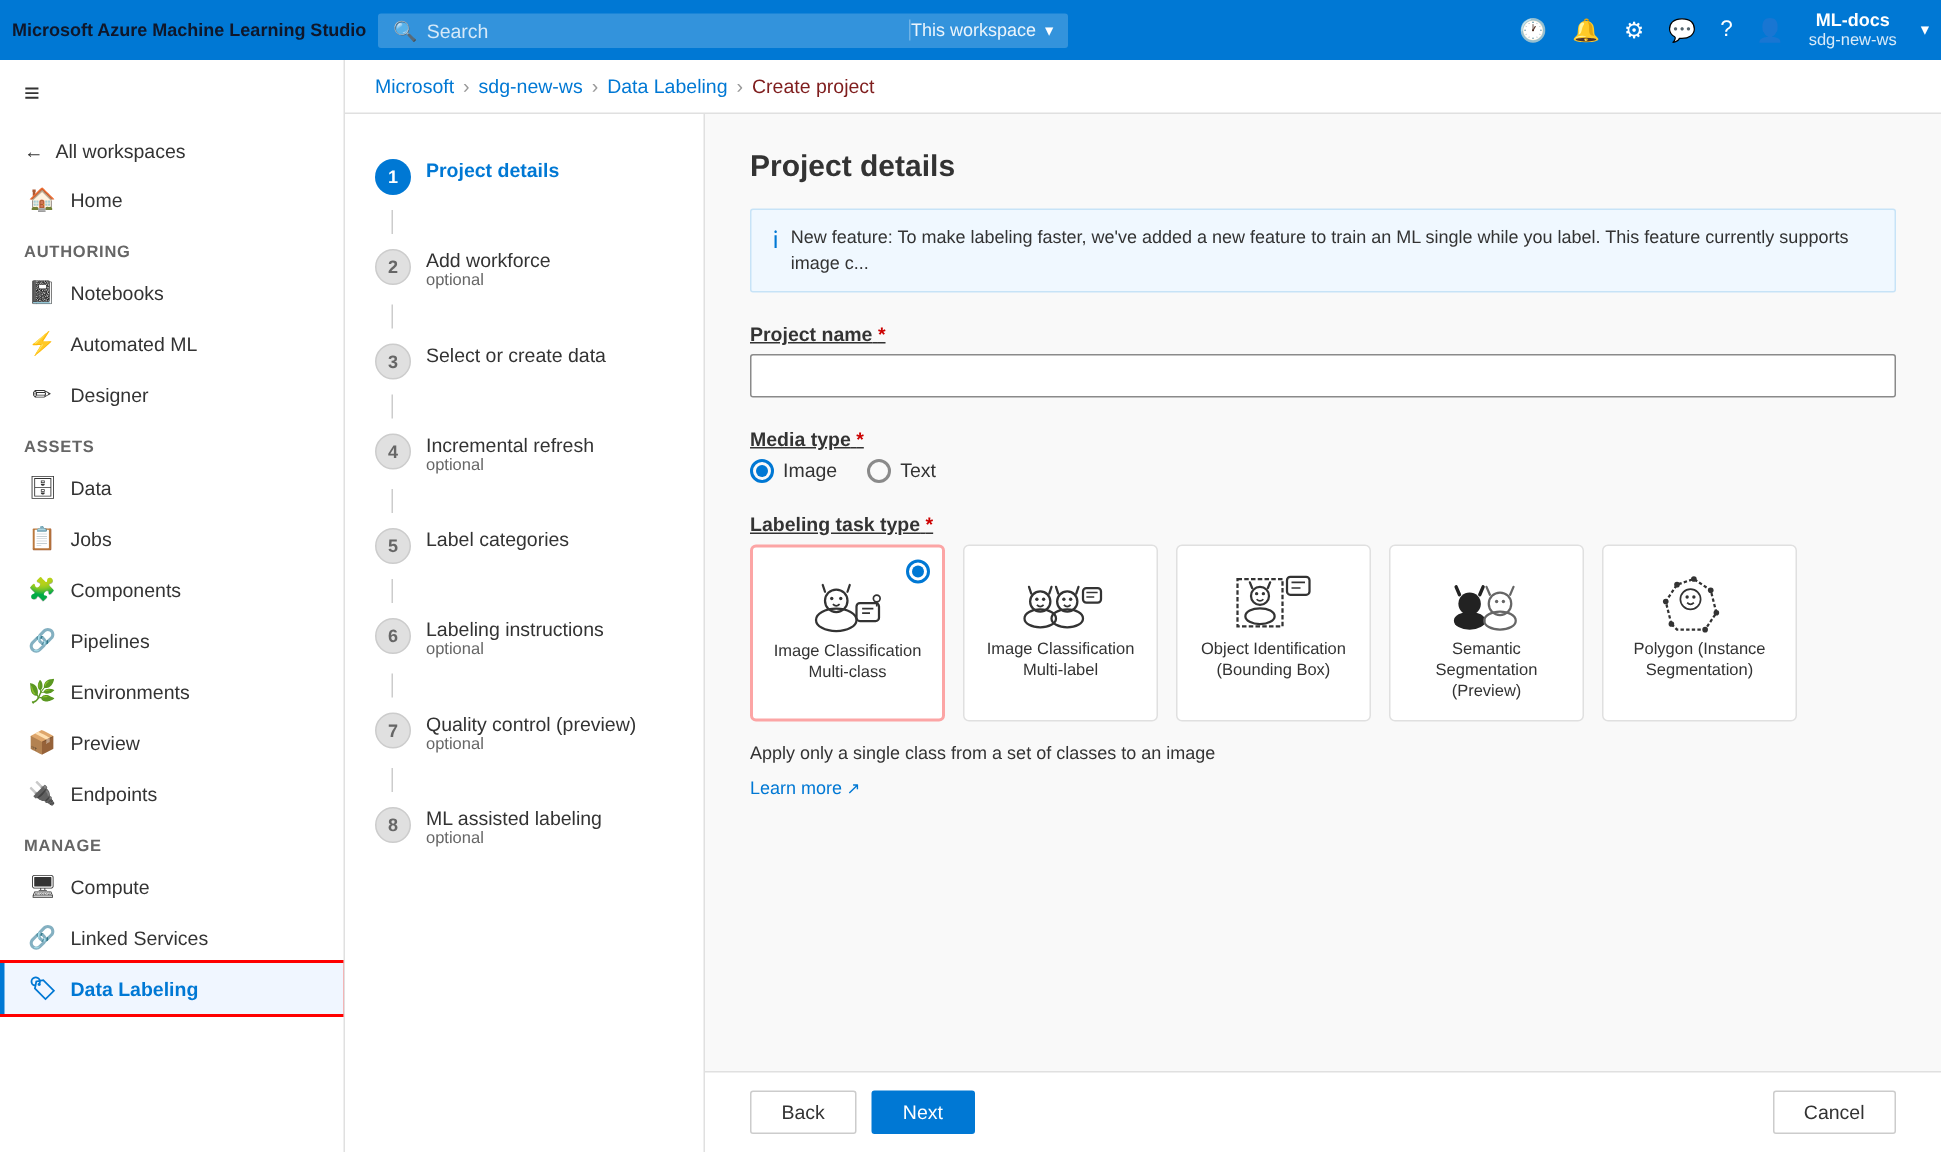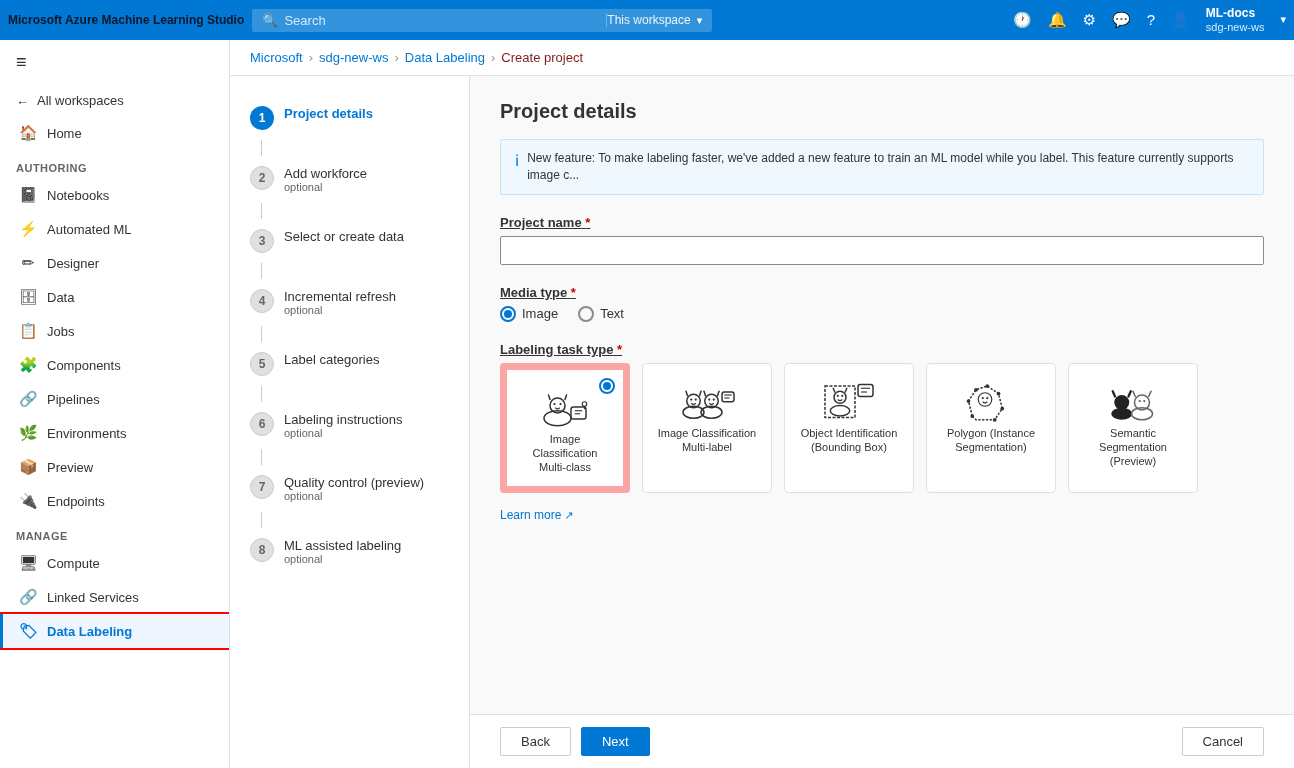--- a/index.html
+++ b/index.html
@@ -64,21 +64,21 @@
     
     .radio-group { display: flex; align-items: center; gap: 20px; }
     .radio-option { display: flex; align-items: center; gap: 6px; cursor: pointer; font-size: 13px; }
     .radio-circle { width: 16px; height: 16px; border-radius: 50%; border: 2px solid #0078d4; display: flex; align-items: center; justify-content: center; flex-shrink: 0; }
     .radio-circle.checked::after { content: ''; width: 8px; height: 8px; background: #0078d4; border-radius: 50%; }
     .radio-circle.unchecked { border-color: #8a8a8a; }
 
     
     .task-cards { display: flex; gap: 12px; flex-wrap: wrap; margin-bottom: 14px; }
     .task-card { width: 130px; border: 1px solid #e0e0e0; border-radius: 4px; padding: 12px; display: flex; flex-direction: column; align-items: center; cursor: pointer; background: white; position: relative; }
-    .task-card.selected { border: 7px solid #fca5a5; }
+    .task-card.selected { border: 2px solid #fca5a5; }
     .task-card-radio { position: absolute; top: 8px; right: 8px; width: 16px; height: 16px; border-radius: 50%; border: 2px solid #0078d4; display: flex; align-items: center; justify-content: center; }
     .task-card-radio.checked::after { content: ''; width: 8px; height: 8px; background: #0078d4; border-radius: 50%; }
     .task-card-label { font-size: 11px; text-align: center; color: #333; line-height: 1.3; }
 
     .task-description { font-size: 12px; color: #333; margin-bottom: 8px; }
     .learn-more { color: #0078d4; font-size: 12px; text-decoration: none; cursor: pointer; display: inline-flex; align-items: center; gap: 3px; }
 
     
     .form-footer { background: white; border-top: 1px solid #e0e0e0; padding: 12px 30px; display: flex; align-items: center; gap: 10px; flex-shrink: 0; }
     .btn { padding: 6px 20px; border-radius: 2px; font-size: 13px; cursor: pointer; border: 1px solid #ccc; background: white; color: #333; }
@@ -102,21 +102,21 @@
     <span style="color:rgba(255,255,255,0.9);font-size:12px;border-left:1px solid rgba(255,255,255,0.3);padding-left:0;cursor:pointer;white-space:nowrap;">This workspace</span>
     <span style="color:white;font-size:11px;">▾</span>
   </div>
   <div style="margin-left:auto;display:flex;align-items:center;gap:16px;">
     <span style="color:white;font-size:15px;cursor:pointer;">🕐</span>
     <span style="color:white;font-size:15px;cursor:pointer;">🔔</span>
     <span style="color:white;font-size:15px;cursor:pointer;">⚙</span>
     <span style="color:white;font-size:15px;cursor:pointer;">💬</span>
     <span style="color:white;font-size:15px;cursor:pointer;">?</span>
     <span style="color:white;font-size:15px;cursor:pointer;">👤</span>
-    <div style="display:flex;flex-direction:column;line-height:1.2;">
+    <div style="display:flex;flex-direction:column;line-height:1.2;text-align:center;">
       <span style="font-size:12px;font-weight:600;color:white;">ML-docs</span>
       <span style="font-size:11px;color:rgba(255,255,255,0.85);">sdg-new-ws</span>
     </div>
     <span style="color:white;font-size:11px;cursor:pointer;">▾</span>
   </div>
 </div>
 
 <div class="main-layout">
 
   <div class="sidebar">
@@ -135,20 +135,21 @@
       <span>Notebooks</span>
     </div>
     <div class="sidebar-item">
       <span class="sidebar-icon">⚡</span>
       <span>Automated ML</span>
     </div>
     <div class="sidebar-item">
       <span class="sidebar-icon">✏</span>
       <span>Designer</span>
     </div>
+    <div class="sidebar-section-label">Assets</div>
     <div class="sidebar-item">
       <span class="sidebar-icon">🗄</span>
       <span>Data</span>
     </div>
     <div class="sidebar-item">
       <span class="sidebar-icon">📋</span>
       <span>Jobs</span>
     </div>
     <div class="sidebar-item">
       <span class="sidebar-icon">🧩</span>
@@ -269,21 +270,21 @@
           </div>
         </div>
       </div>
 
       <div class="form-panel">
         <div class="form-content">
           <h2 class="form-title">Project details</h2>
 
           <div class="info-banner">
             <span class="info-icon">ℹ</span>
-            <span>New feature: To make labeling faster, we've added a new feature to train an ML model while you label. This feature currently supports image c...</span>
+            <span>New feature: To make labeling faster, we've added a new feature to train an ML single while you label. This feature currently supports image c...</span>
           </div>
 
           <div class="field-group">
             <div class="field-label">
               <span>Project name</span>
               <span class="required-star"> *</span>
             </div>
             <input type="text" class="text-input" value="" style="">
           </div>
 
@@ -375,60 +376,61 @@
                   <rect x="52" y="8" width="20" height="16" rx="3" fill="none" stroke="#333" stroke-width="2"></rect>
                   <line x1="56" y1="13" x2="68" y2="13" stroke="#333" stroke-width="1.5"></line>
                   <line x1="56" y1="18" x2="64" y2="18" stroke="#333" stroke-width="1.5"></line>
                 </svg>
                 <span class="task-card-label">Object Identification (Bounding Box)</span>
               </div>
 
               <div class="task-card">
                 <svg class="task-svg" viewBox="0 0 80 60">
 
+                  <ellipse cx="25" cy="47" rx="14" ry="8" fill="#222"></ellipse>
+                  <circle cx="25" cy="32" r="10" fill="#222"></circle>
+                  <path d="M16 24 L13 17" stroke="#222" stroke-width="3" stroke-linecap="round"></path>
+                  <path d="M34 24 L37 17" stroke="#222" stroke-width="3" stroke-linecap="round"></path>
+
+                  <ellipse cx="52" cy="47" rx="14" ry="8" fill="none" stroke="#666" stroke-width="2"></ellipse>
+                  <circle cx="52" cy="32" r="10" fill="none" stroke="#666" stroke-width="2"></circle>
+                  <path d="M43 24 L40 17" stroke="#666" stroke-width="2" stroke-linecap="round"></path>
+                  <path d="M61 24 L64 17" stroke="#666" stroke-width="2" stroke-linecap="round"></path>
+
+                  <circle cx="49" cy="30" r="1.5" fill="#666"></circle>
+                  <circle cx="55" cy="30" r="1.5" fill="#666"></circle>
+                </svg>
+                <span class="task-card-label">Semantic Segmentation (Preview)</span>
+              </div>
+
+              <div class="task-card">
+                <svg class="task-svg" viewBox="0 0 80 60">
+
                   <polygon points="15,50 10,30 20,15 35,10 50,20 55,40 45,55 20,55" fill="none" stroke="#333" stroke-width="2" stroke-dasharray="3,2"></polygon>
 
                   <circle cx="15" cy="50" r="2.5" fill="#333"></circle>
                   <circle cx="10" cy="30" r="2.5" fill="#333"></circle>
                   <circle cx="20" cy="15" r="2.5" fill="#333"></circle>
                   <circle cx="35" cy="10" r="2.5" fill="#333"></circle>
                   <circle cx="50" cy="20" r="2.5" fill="#333"></circle>
                   <circle cx="55" cy="40" r="2.5" fill="#333"></circle>
                   <circle cx="45" cy="55" r="2.5" fill="#333"></circle>
 
                   <circle cx="32" cy="28" r="9" fill="none" stroke="#333" stroke-width="1.5"></circle>
                   <circle cx="29" cy="26" r="1.5" fill="#333"></circle>
                   <circle cx="35" cy="26" r="1.5" fill="#333"></circle>
                   <path d="M29 31 Q32 34 35 31" fill="none" stroke="#333" stroke-width="1.5"></path>
                 </svg>
                 <span class="task-card-label">Polygon (Instance Segmentation)</span>
               </div>
 
-              <div class="task-card">
-                <svg class="task-svg" viewBox="0 0 80 60">
-
-                  <ellipse cx="25" cy="47" rx="14" ry="8" fill="#222"></ellipse>
-                  <circle cx="25" cy="32" r="10" fill="#222"></circle>
-                  <path d="M16 24 L13 17" stroke="#222" stroke-width="3" stroke-linecap="round"></path>
-                  <path d="M34 24 L37 17" stroke="#222" stroke-width="3" stroke-linecap="round"></path>
-
-                  <ellipse cx="52" cy="47" rx="14" ry="8" fill="none" stroke="#666" stroke-width="2"></ellipse>
-                  <circle cx="52" cy="32" r="10" fill="none" stroke="#666" stroke-width="2"></circle>
-                  <path d="M43 24 L40 17" stroke="#666" stroke-width="2" stroke-linecap="round"></path>
-                  <path d="M61 24 L64 17" stroke="#666" stroke-width="2" stroke-linecap="round"></path>
-
-                  <circle cx="49" cy="30" r="1.5" fill="#666"></circle>
-                  <circle cx="55" cy="30" r="1.5" fill="#666"></circle>
-                </svg>
-                <span class="task-card-label">Semantic Segmentation (Preview)</span>
-              </div>
-
             </div>
 
             
+            <p class="task-description">Apply only a single class from a set of classes to an image</p>
 
             
             <a class="learn-more">
               <span>Learn more</span>
               <span style="font-size:11px;">↗</span>
             </a>
 
           </div>
         </div>
 

